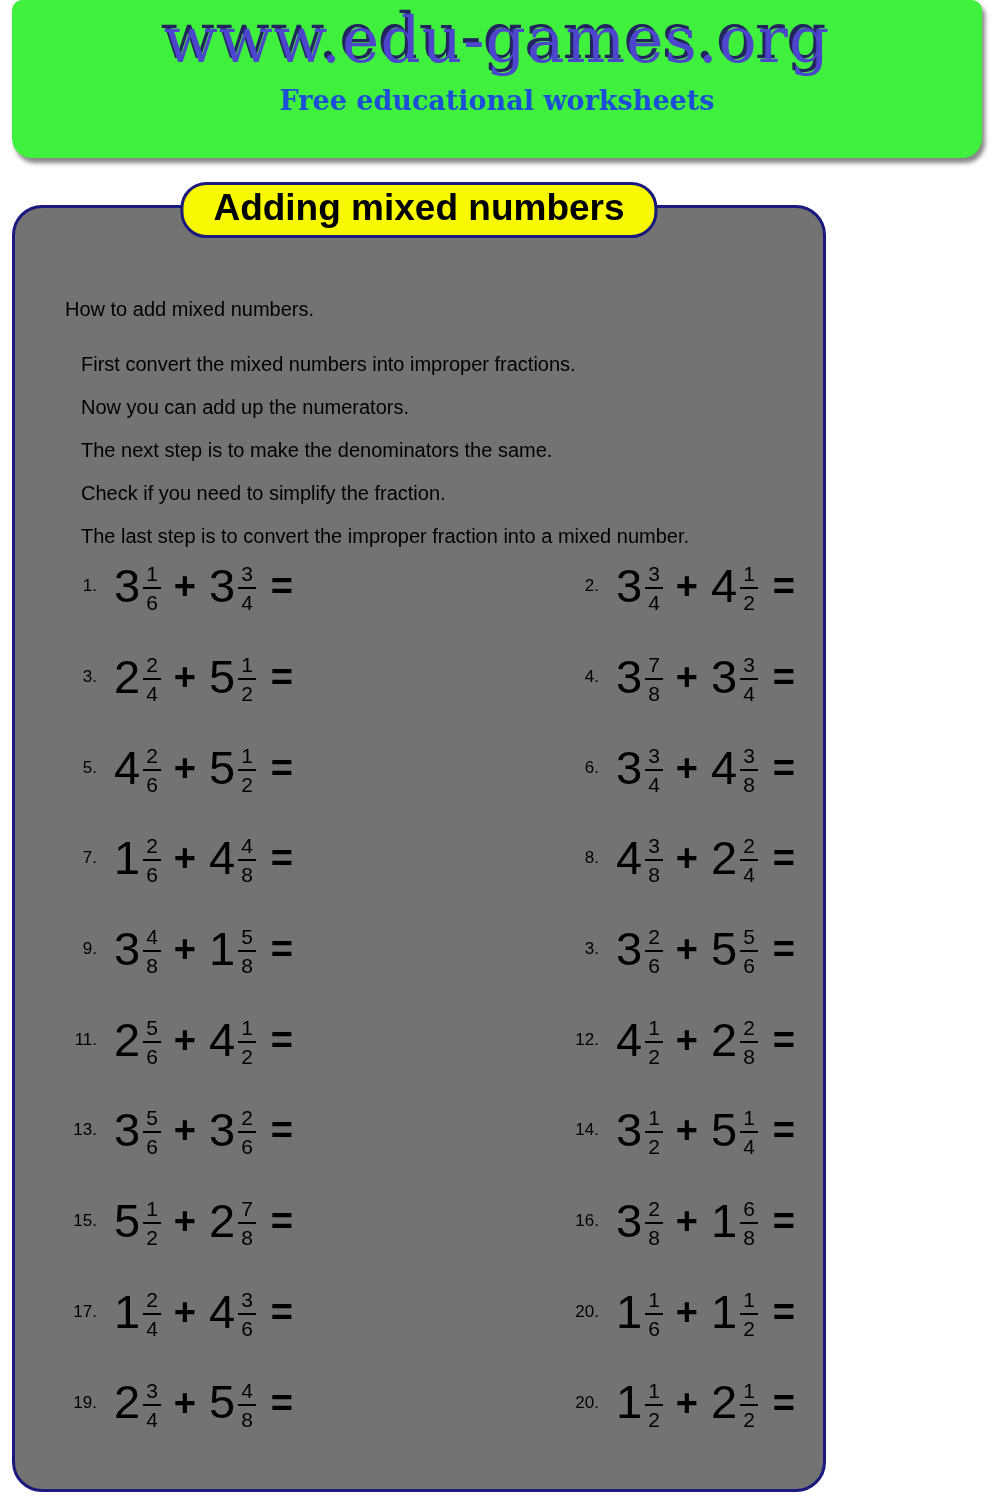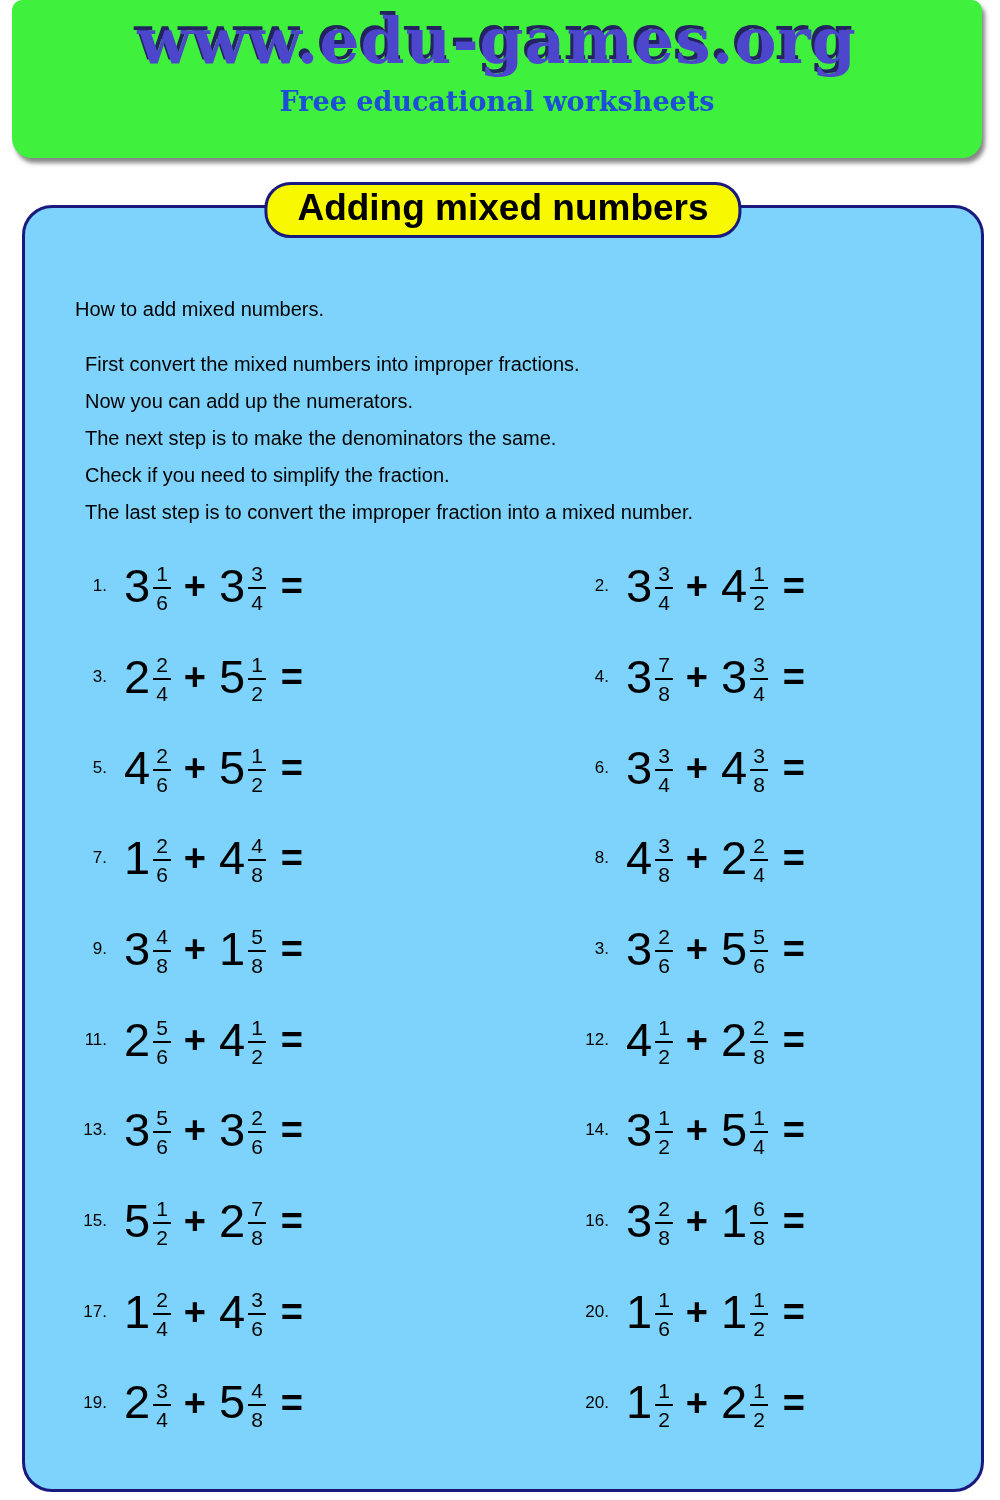--- a/index.html
+++ b/index.html
@@ -13,48 +13,48 @@
   
   .banner {
     position:absolute; left:12px; top:0; width:970px; height:158px;
     background:#3ff03c;
     border-radius:10px 10px 20px 20px;
     box-shadow:3px 5px 4px rgba(105,105,105,.8);
     text-align:center;
   }
   .site-name {
     margin-top:4px;
-    font-family:"DejaVu Serif", serif; font-weight:bold;
+    font-family:"DejaVu Serif", serif; font-weight:normal;
     font-size:63px; letter-spacing:1px;
     color:#4b46cb;
     text-shadow:-3px -4px 0 #23235f;
   }
   .tagline {
     margin-top:8px;
     font-family:"DejaVu Serif", serif; font-weight:bold;
     font-size:27px; color:#1d4ed8;
   }
 
   
   .sheet {
-    position:absolute; left:22px; top:205px; width:962px; height:1287px;
-    background:#7dd3fc;
+    position:absolute; left:12px; top:205px; width:814px; height:1287px;
+    background:#737373;
     border:3px solid #1a1a7e; border-radius:30px;
   }
   .title-pill {
     position:absolute; top:-26px; left:50%; transform:translateX(-50%);
     background:#f8f800; border:3px solid #1a1a7e; border-radius:26px;
     padding:2px 30px 6px 30px;
     font-size:37px; font-weight:600; white-space:nowrap; z-index:2;
   }
 
   
   .instructions { position:absolute; left:50px; top:90px; font-size:20px; }
   .intro { margin:0 0 30px 0; }
-  .step  { margin:10px; line-height:27px; }
+  .step  { margin:16px; line-height:27px; }
 
   
   .problems {
     position:absolute; left:38px; top:333px; width:890px;
     display:grid; grid-template-columns:440px 450px; grid-auto-rows:90.7px;
   }
   .problem { display:flex; align-items:center; }
   .problem:nth-child(even) { padding-left:62px; }
   .pnum { flex:none; width:44px; text-align:right; font-size:17px; margin-right:17px; }
   .eq   { display:inline-flex; align-items:center; }

